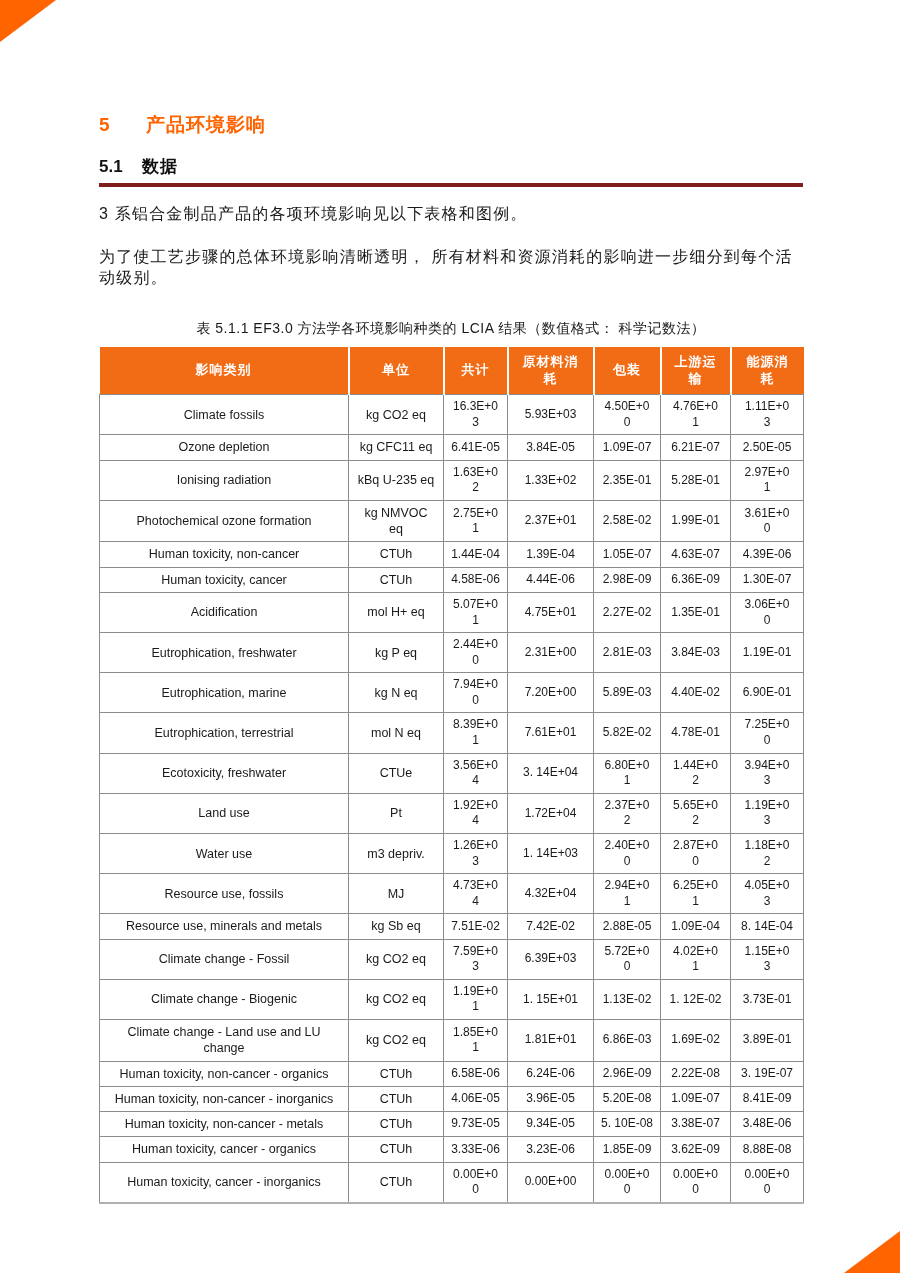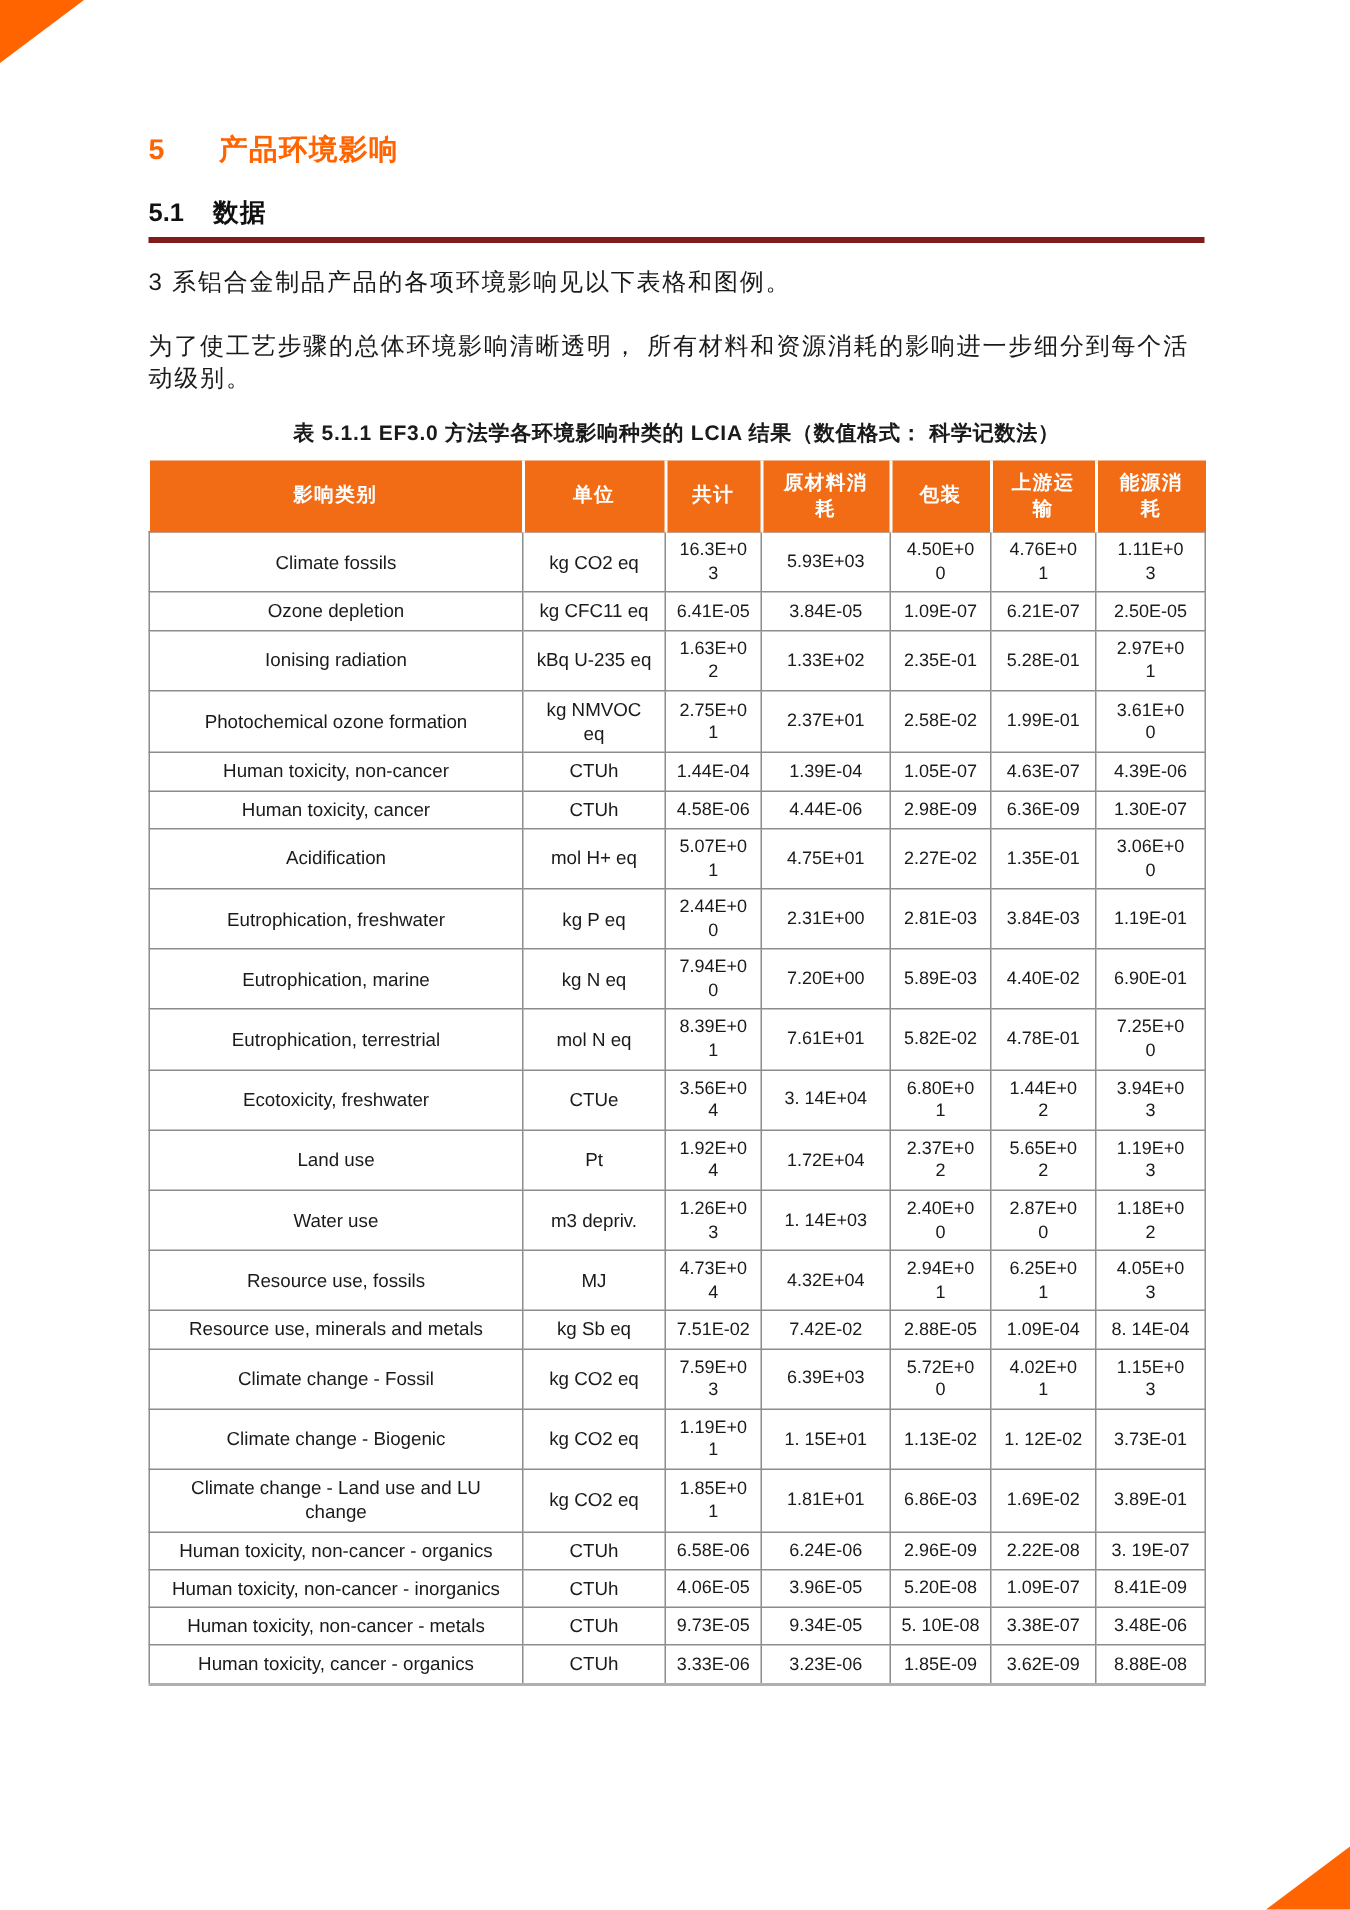--- a/index.html
+++ b/index.html
@@ -8,40 +8,40 @@
     width: 900px; height: 1273px;
     position: relative;
     font-family: "Liberation Sans", "DejaVu Sans", sans-serif;
     color: #1a1a1a;
     overflow: hidden;
   }
   .corner { position: absolute; width: 0; height: 0; }
   .corner-tl { top: 0; left: 0; border-top: 42px solid #FF6400; border-right: 56px solid transparent; }
   .corner-br { bottom: 0; right: 0; border-bottom: 42px solid #FF6400; border-left: 56px solid transparent; }
 
-  .content { position: absolute; left: 99px; top: 87px; width: 704px; }
+  .content { position: absolute; left: 99px; top: 112px; width: 704px; }
 
   h1.sec { color: #FF6400; font-size: 19px; font-weight: bold; letter-spacing: 1px; }
   h1.sec .sec-num { display: inline-block; width: 47px; letter-spacing: 0; }
 
   h2.subsec {
     margin-top: 17px;
     font-size: 17px; font-weight: bold; color: #111;
     letter-spacing: 1px;
     padding-bottom: 5px;
     border-bottom: 4px solid #7f1d1d;
   }
   h2.subsec .subsec-num { display: inline-block; width: 43px; letter-spacing: 0; }
 
   p.body-par { margin-top: 16px; font-size: 16px; letter-spacing: 1.2px; line-height: 1.35; }
   p.body-par + p.body-par { margin-top: 21px; }
 
   .tbl-caption {
-    margin-top: 16px; margin-bottom: 9px;
-    text-align: center; font-size: 14px; font-weight: bold;
+    margin-top: 31px; margin-bottom: 9px;
+    text-align: center; font-size: 14px; font-weight: normal;
     letter-spacing: 0.5px;
   }
 
   table.impact {
     width: 704px;
     border-collapse: collapse;
     table-layout: fixed;
     border-radius: 26px;
   }
   table.impact col.c0 { width: 249px; }
@@ -349,15 +349,28 @@
         </tr>
         <tr>
           <td class="cat">Human toxicity, cancer - organics</td>
           <td class="unit">CTUh</td>
           <td>3.33E-06</td>
           <td>3.23E-06</td>
           <td>1.85E-09</td>
           <td>3.62E-09</td>
           <td>8.88E-08</td>
         </tr>
+        <tr>
+          <td class="cat">Human toxicity, cancer - inorganics</td>
+          <td class="unit">CTUh</td>
+          <td>0.00E+0
+0</td>
+          <td>0.00E+00</td>
+          <td>0.00E+0
+0</td>
+          <td>0.00E+0
+0</td>
+          <td>0.00E+0
+0</td>
+        </tr>
       </tbody>
   </table>
 </div>
 
 </body></html>

